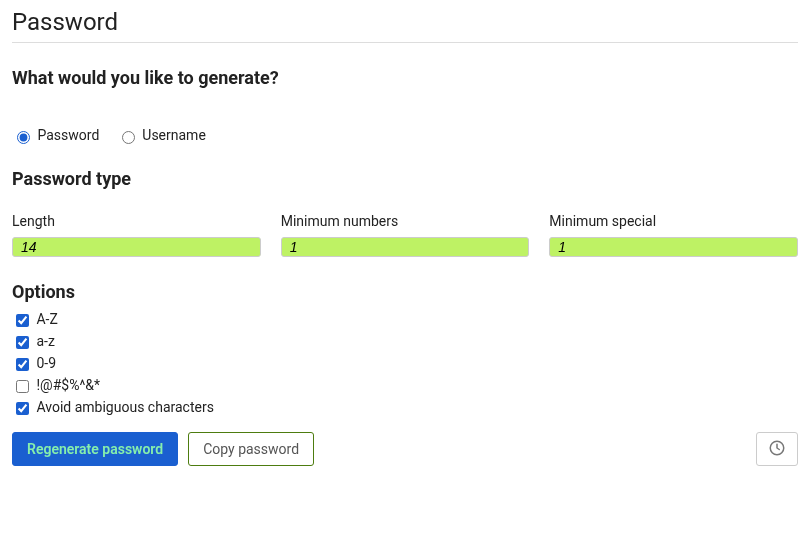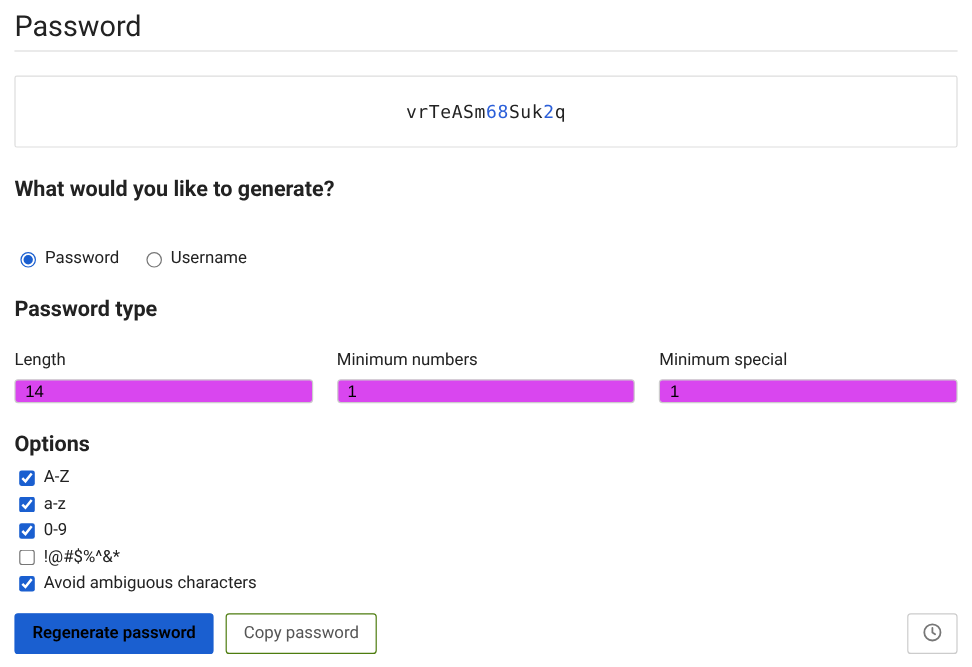--- a/index.html
+++ b/index.html
@@ -56,21 +56,22 @@
     font-size: 14px;
     margin-bottom: 8px;
   }
   .num-col input[type=number]{
     width: 100%;
     height: 20px;
     padding: 4px 8px;
     font-size: 14px;
     border: 1px solid #ccc;
     border-radius: 3px;
-    background: #d946ef;
+    background: #bef264;
+    font-style: italic;
   }
   .opts { margin-top: 4px; }
   .opts div { font-size: 14px; line-height: 22px; }
   .opts input[type=checkbox]{
     accent-color: #1a5fd0;
     margin-right: 4px;
     vertical-align: middle;
   }
   .button-row {
     display: flex;
@@ -81,21 +82,21 @@
   .btn {
     height: 34px;
     padding: 0 14px;
     font-size: 14px;
     border-radius: 3px;
     cursor: pointer;
     font-family: inherit;
   }
   .btn-primary {
     background: #1a5fd0;
-    color: #000000;
+    color: #86efac;
     border: 1px solid #1a5fd0;
     font-weight: 600;
   }
   .btn-secondary {
     background: #fff;
     color: #555;
     border: 1px solid #4d7c0f;
   }
   .spacer { flex: 1; }
   .btn-icon {
@@ -111,27 +112,20 @@
     color: #777;
   }
   .btn-icon svg { width: 18px; height: 18px; }
 </style>
 </head>
 <body>
 
 <div class="page">
   <h1 class="title">Password</h1>
 
-  <div class="pw-display" id="pw-display">
-      <span>vrTeASm</span>
-      <span class="digit">68</span>
-      <span>Suk</span>
-      <span class="digit">2</span>
-      <span>q</span>
-    </div>
 
   <div class="section-label">What would you like to generate?</div>
   <div class="radio-row">
     <label>
       <input type="radio" name="genwhat" id="gw-password" checked="" style="">
       <span>Password</span>
     </label>
     <label>
       <input type="radio" name="genwhat" id="gw-username" style="">
       <span>Username</span>

